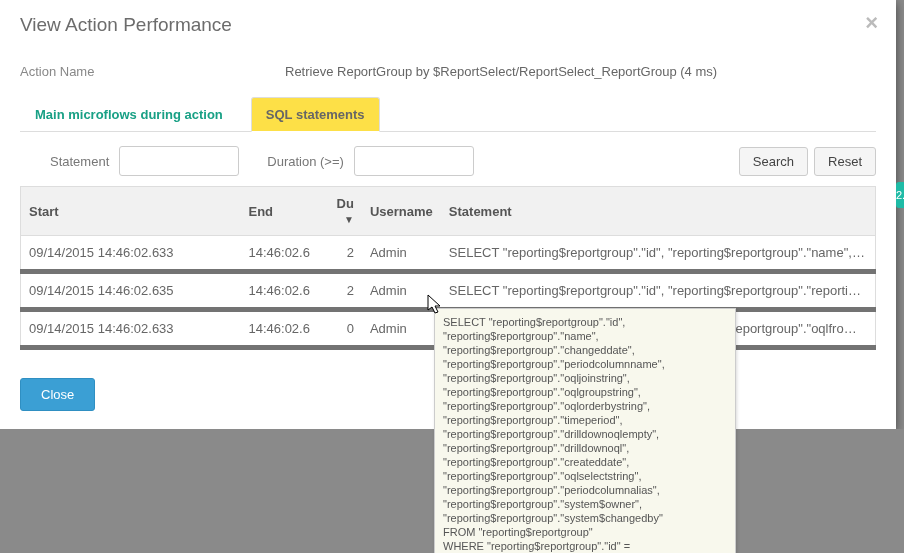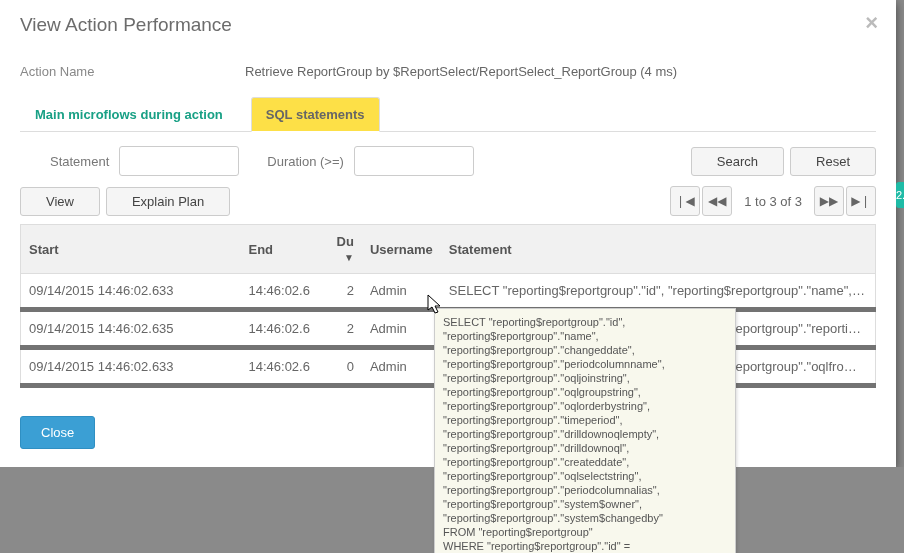--- a/index.html
+++ b/index.html
@@ -12,21 +12,21 @@
 .info-label { width: 225px; color: #888; font-size: 13px; }
 .info-val { color: #666; font-size: 13px; }
 .info-link { color: #18a085; text-decoration: underline; }
 .tabs { border-bottom: 1px solid #ddd; margin-top: 18px; display: flex; }
 .tab { padding: 9px 14px; color: #18a085; font-weight: bold; font-size: 13px; cursor: pointer; border: 1px solid transparent; margin-bottom: -1px; }
 .tab.active { color: #666; border: 1px solid #ddd; border-bottom-color: #fff; background: #fde047; border-radius: 3px 3px 0 0; font-weight: bold; margin-left: 13px; }
 .filter-row { display: flex; align-items: center; padding: 14px 0 10px 0; }
 .filter-label { color: #777; font-size: 13px; margin-right: 10px; }
 .filter-input { border: 1px solid #ccc; border-radius: 3px; height: 30px; width: 120px; padding: 0 8px; margin-right: 28px; }
 .filter-right { margin-left: auto; display: flex; gap: 6px; }
-.btn { background: #f5f5f5; border: 1px solid #ccc; border-radius: 3px; padding: 6px 25px; color: #444; font-size: 13px; cursor: pointer; }
+.btn { background: #f5f5f5; border: 1px solid #ccc; border-radius: 3px; padding: 6px 13px; color: #444; font-size: 13px; cursor: pointer; }
 .toolbar-row { display: flex; align-items: center; margin-bottom: 8px; }
 .pager { margin-left: auto; display: flex; align-items: center; gap: 2px; }
 .pager-btn { background: #f5f5f5; border: 1px solid #ccc; border-radius: 3px; width: 30px; height: 30px; display: flex; align-items: center; justify-content: center; cursor: pointer; color: #666; font-size: 12px; }
 .pager-text { color: #666; margin: 0 10px; font-size: 13px; }
 table { width: 100%; border-collapse: collapse; border: 1px solid #ddd; }
 th { background: #f1f1f1; text-align: left; padding: 9px 8px; color: #555; font-weight: bold; font-size: 13px; border-bottom: 1px solid #ddd; }
 td { padding: 9px 8px; color: #666; border-bottom: 5px solid #737373; font-size: 13px; white-space: nowrap; overflow: hidden; text-overflow: ellipsis; }
 .col-start { width: 220px; }
 .col-end { width: 72px; }
 .col-du { width: 44px; text-align: right; }
@@ -41,21 +41,21 @@
 .cursor svg { width: 18px; height: 22px; }
 </style>
 </head>
 <body>
 
 <div class="modal">
   <span class="close-x">×</span>
   <div class="modal-inner">
     <h1 class="title">View Action Performance</h1>
 
-    <div class="info-row" style="margin-top:8px;">
+    <div class="info-row" style="margin-top:8px;gap:40px;">
       <div class="info-label">Action Name</div>
       <div class="info-val">Retrieve ReportGroup by $ReportSelect/ReportSelect_ReportGroup (4 ms)</div>
     </div>
 
     <div class="tabs">
       <div class="tab">Main microflows during action</div>
       <div class="tab active">SQL statements</div>
     </div>
 
     <div class="filter-row">
@@ -63,31 +63,20 @@
       <span class="filter-label">Statement</span>
       <input class="filter-input" value="" style="">
       <span class="filter-label">Duration (&gt;=)</span>
       <input class="filter-input" value="" style="">
       <div class="filter-right">
         <button class="btn">Search</button>
         <button class="btn">Reset</button>
       </div>
     </div>
 
-    <div class="toolbar-row">
-      <button class="btn" style="margin-right:6px;">View</button>
-      <button class="btn">Explain Plan</button>
-      <div class="pager">
-        <div class="pager-btn">❘◀</div>
-        <div class="pager-btn">◀◀</div>
-        <span class="pager-text">1 to 3 of 3</span>
-        <div class="pager-btn">▶▶</div>
-        <div class="pager-btn">▶❘</div>
-      </div>
-    </div>
 
     <table>
       <thead>
         <tr>
           <th class="col-start">Start</th>
           <th class="col-end">End</th>
           <th class="col-du"><span>Du</span> <span class="sort">▼</span></th>
           <th class="col-user">Username</th>
           <th class="col-stmt">Statement</th>
         </tr>

